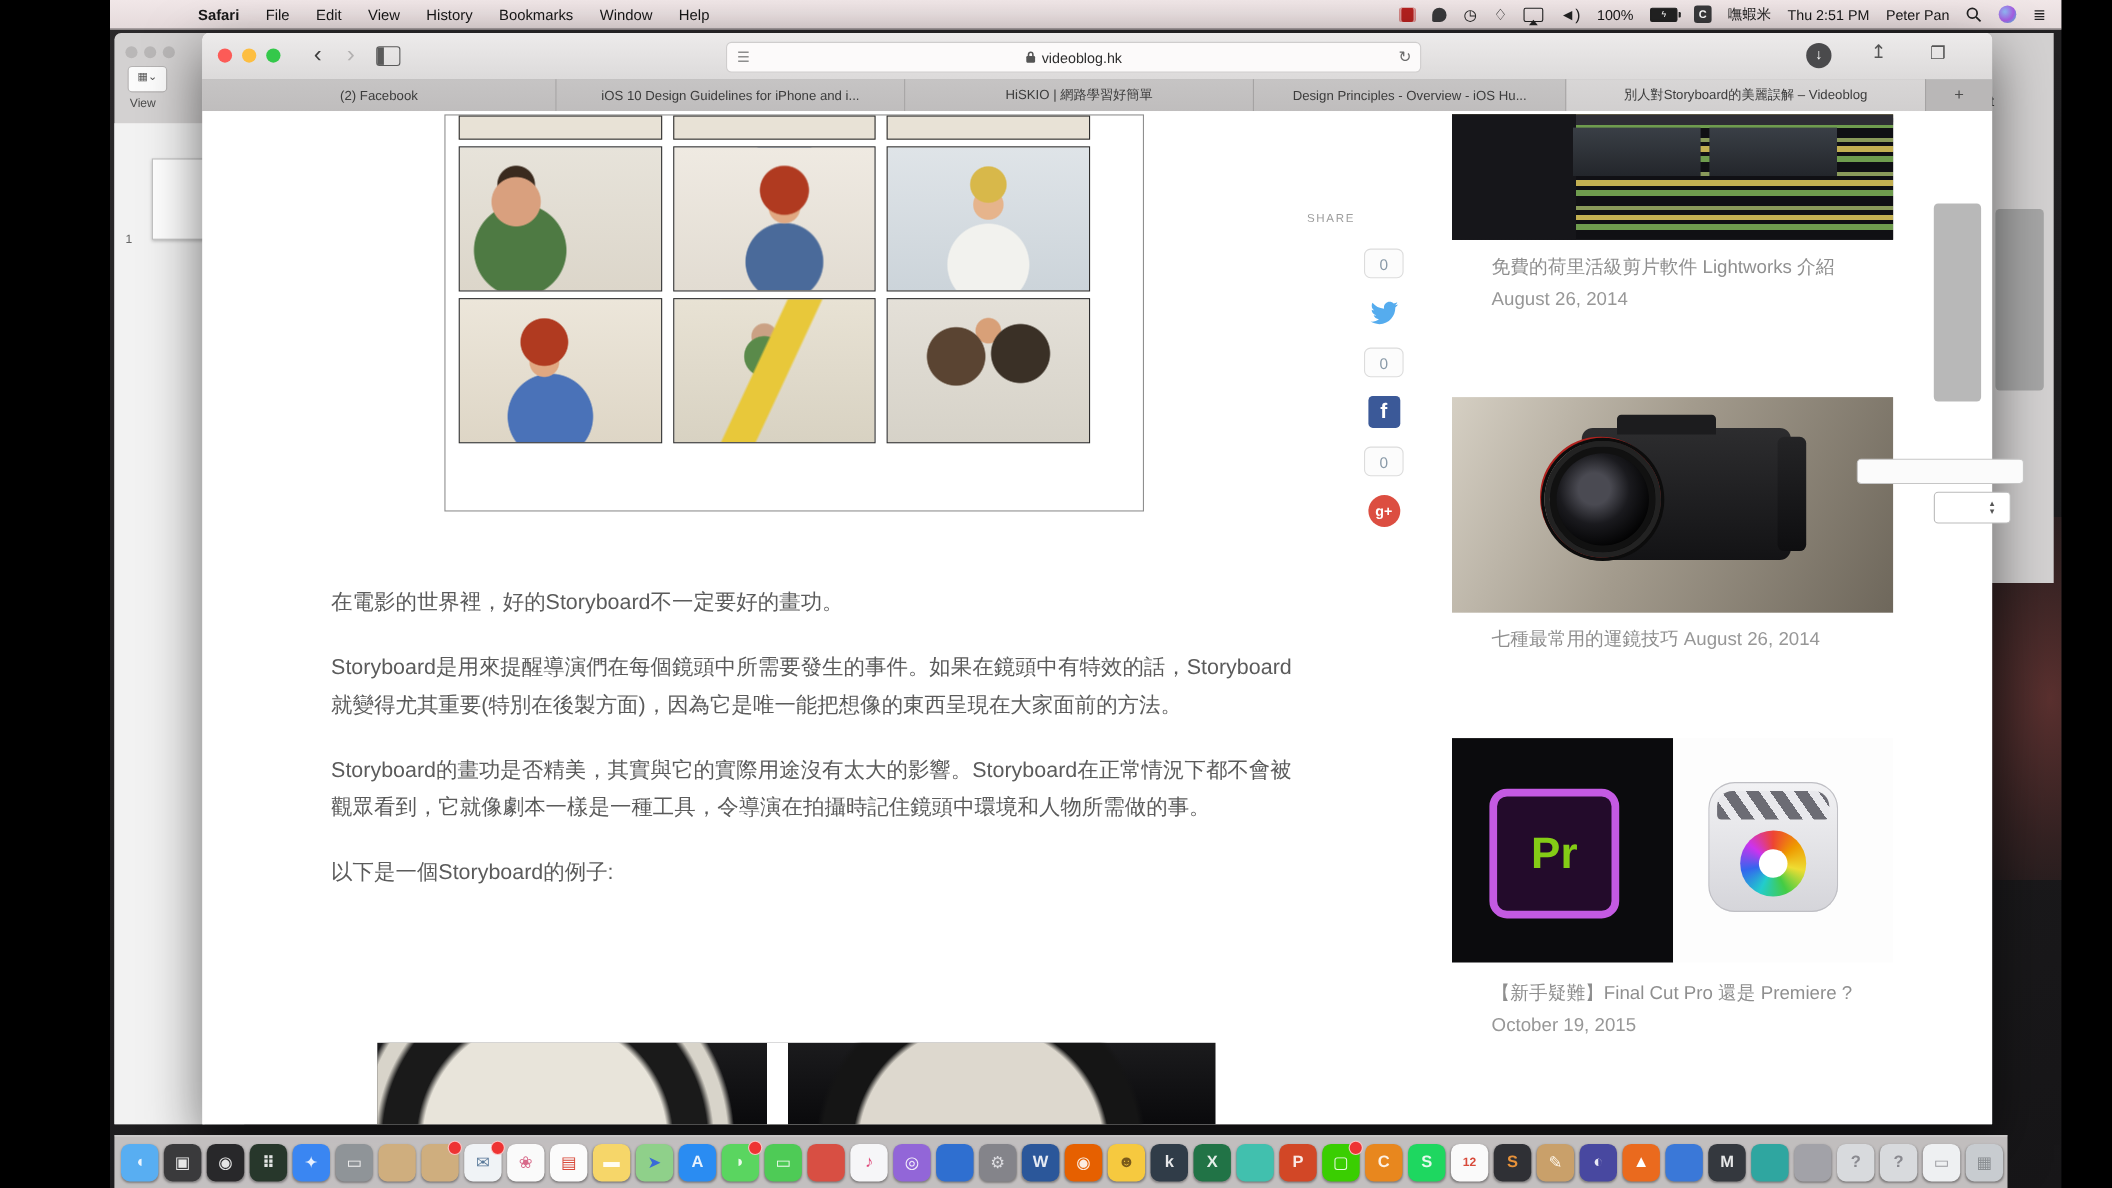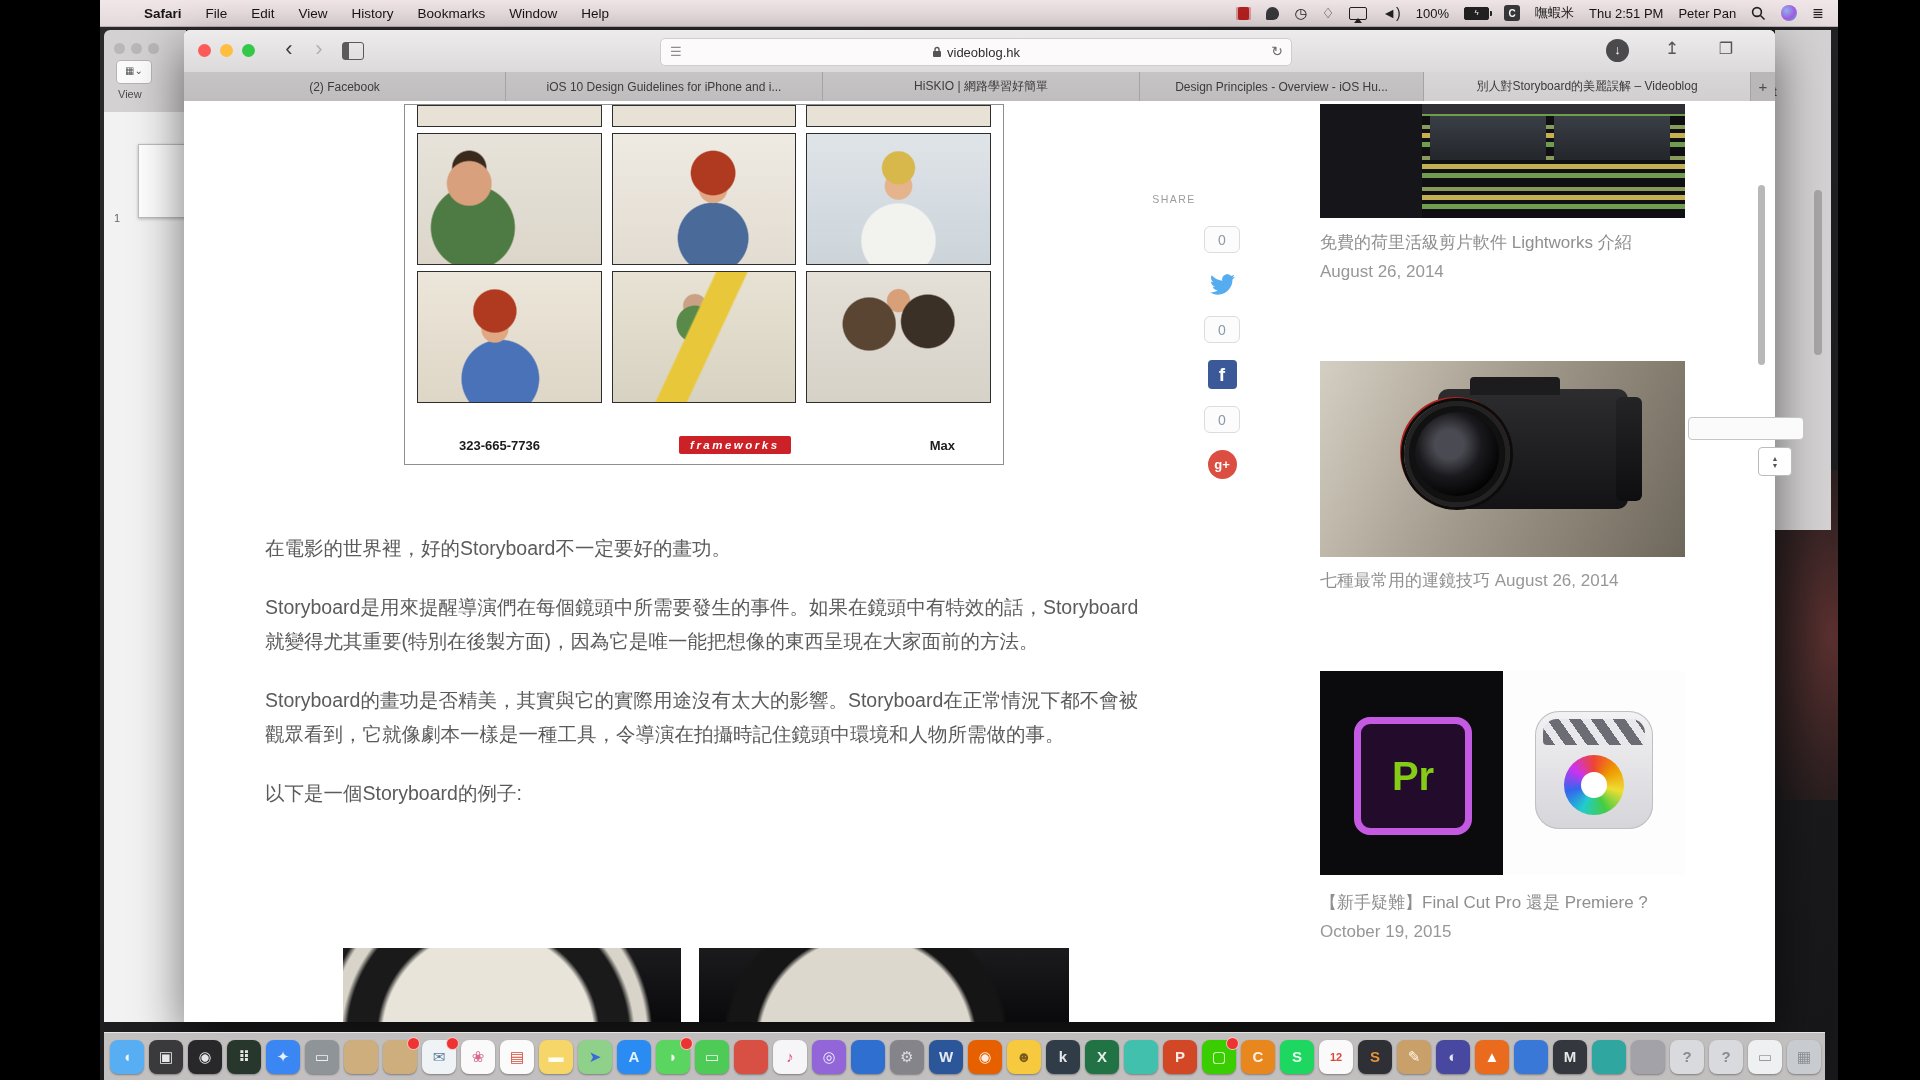--- a/index.html
+++ b/index.html
@@ -1,18 +1,18 @@
 <!DOCTYPE html>
 <html><head>
 <meta charset="utf-8">
 <style>
   html,body{margin:0;padding:0;background:#000;width:1920px;height:1080px;overflow:hidden;
     font-family:"Liberation Sans","DejaVu Sans",sans-serif;}
   #stage{position:relative;width:1920px;height:1080px;background:#000;}
-  .abs{position:absolute;}
+  .abs{position:absolute;padding-left:36px;}
   
   #desktop{left:100px;top:0;width:1738px;height:1080px;
     background:linear-gradient(160deg,#2b292b 0%,#201f21 45%,#171618 100%);}
   #desktop-red{left:1770px;top:470px;width:68px;height:330px;
     background:radial-gradient(ellipse at 90% 50%,#6a3634 0%,#3a2424 55%,transparent 100%);opacity:.8;}
   
   #menubar{left:100px;top:0;width:1738px;height:26px;background:linear-gradient(#f1e7e8,#e5dadb);
     border-bottom:1px solid #b9b0b1;display:flex;align-items:center;font-size:13.5px;color:#161616;}
   #menu-left{display:flex;align-items:center;gap:24px;padding-left:20px;flex:1;}
   .mitem{cursor:default;}
@@ -294,25 +294,20 @@
     <div class="srow" id="srow1">
       <div class="spanel p1"></div>
       <div class="spanel p2"></div>
       <div class="spanel p3"></div>
     </div>
     <div class="srow" id="srow2">
       <div class="spanel p4"></div>
       <div class="spanel p5"></div>
       <div class="spanel p6"></div>
     </div>
-    <div id="hero-caption">
-      <span id="hero-phone">323-665-7736</span>
-      <span id="hero-brand">frameworks</span>
-      <span id="hero-credit">Max</span>
-    </div>
   </div>
 
   <div id="share-label" class="abs">SHARE</div>
   <div id="share-stack" class="abs">
       <div class="share-count">0</div>
       <div class="share-icon twitter">
         <svg viewBox="0 0 24 24" fill="#55acee">
           <path d="M23.954 4.569c-.885.389-1.83.654-2.825.775 1.014-.611 1.794-1.574 2.163-2.723-.951.555-2.005.959-3.127 1.184-.897-.959-2.178-1.559-3.594-1.559-2.719 0-4.924 2.205-4.924 4.917 0 .39.045.765.127 1.124C7.691 8.094 4.066 6.13 1.64 3.161c-.427.722-.666 1.561-.666 2.475 0 1.71.87 3.213 2.188 4.096-.807-.026-1.566-.248-2.228-.616v.061c0 2.385 1.693 4.374 3.946 4.827-.413.111-.849.171-1.296.171-.314 0-.615-.03-.916-.086.631 1.953 2.445 3.377 4.604 3.417-1.68 1.319-3.809 2.105-6.102 2.105-.39 0-.779-.023-1.17-.067 2.189 1.394 4.768 2.209 7.557 2.209 9.054 0 13.999-7.496 13.999-13.986 0-.209 0-.42-.015-.63.961-.689 1.8-1.56 2.46-2.548l-.047-.02z"></path>
         </svg>
       </div>

